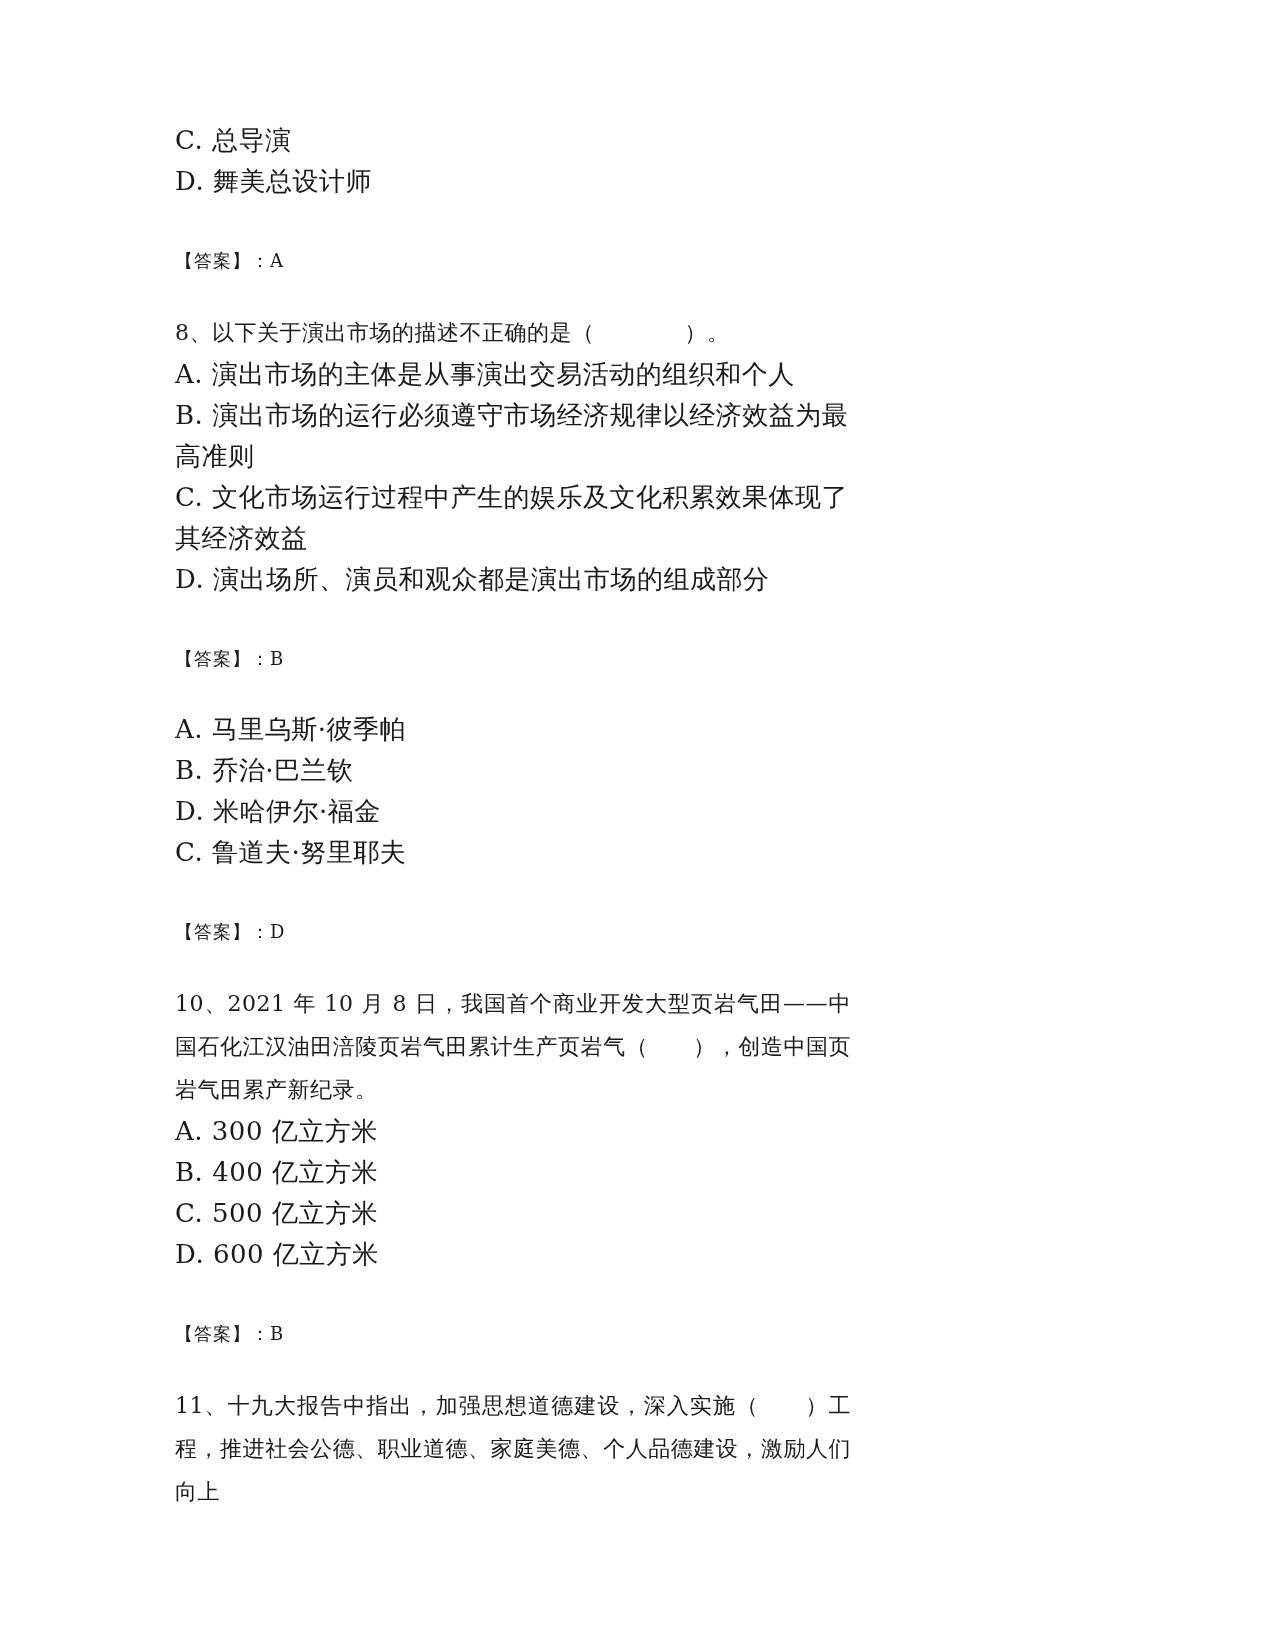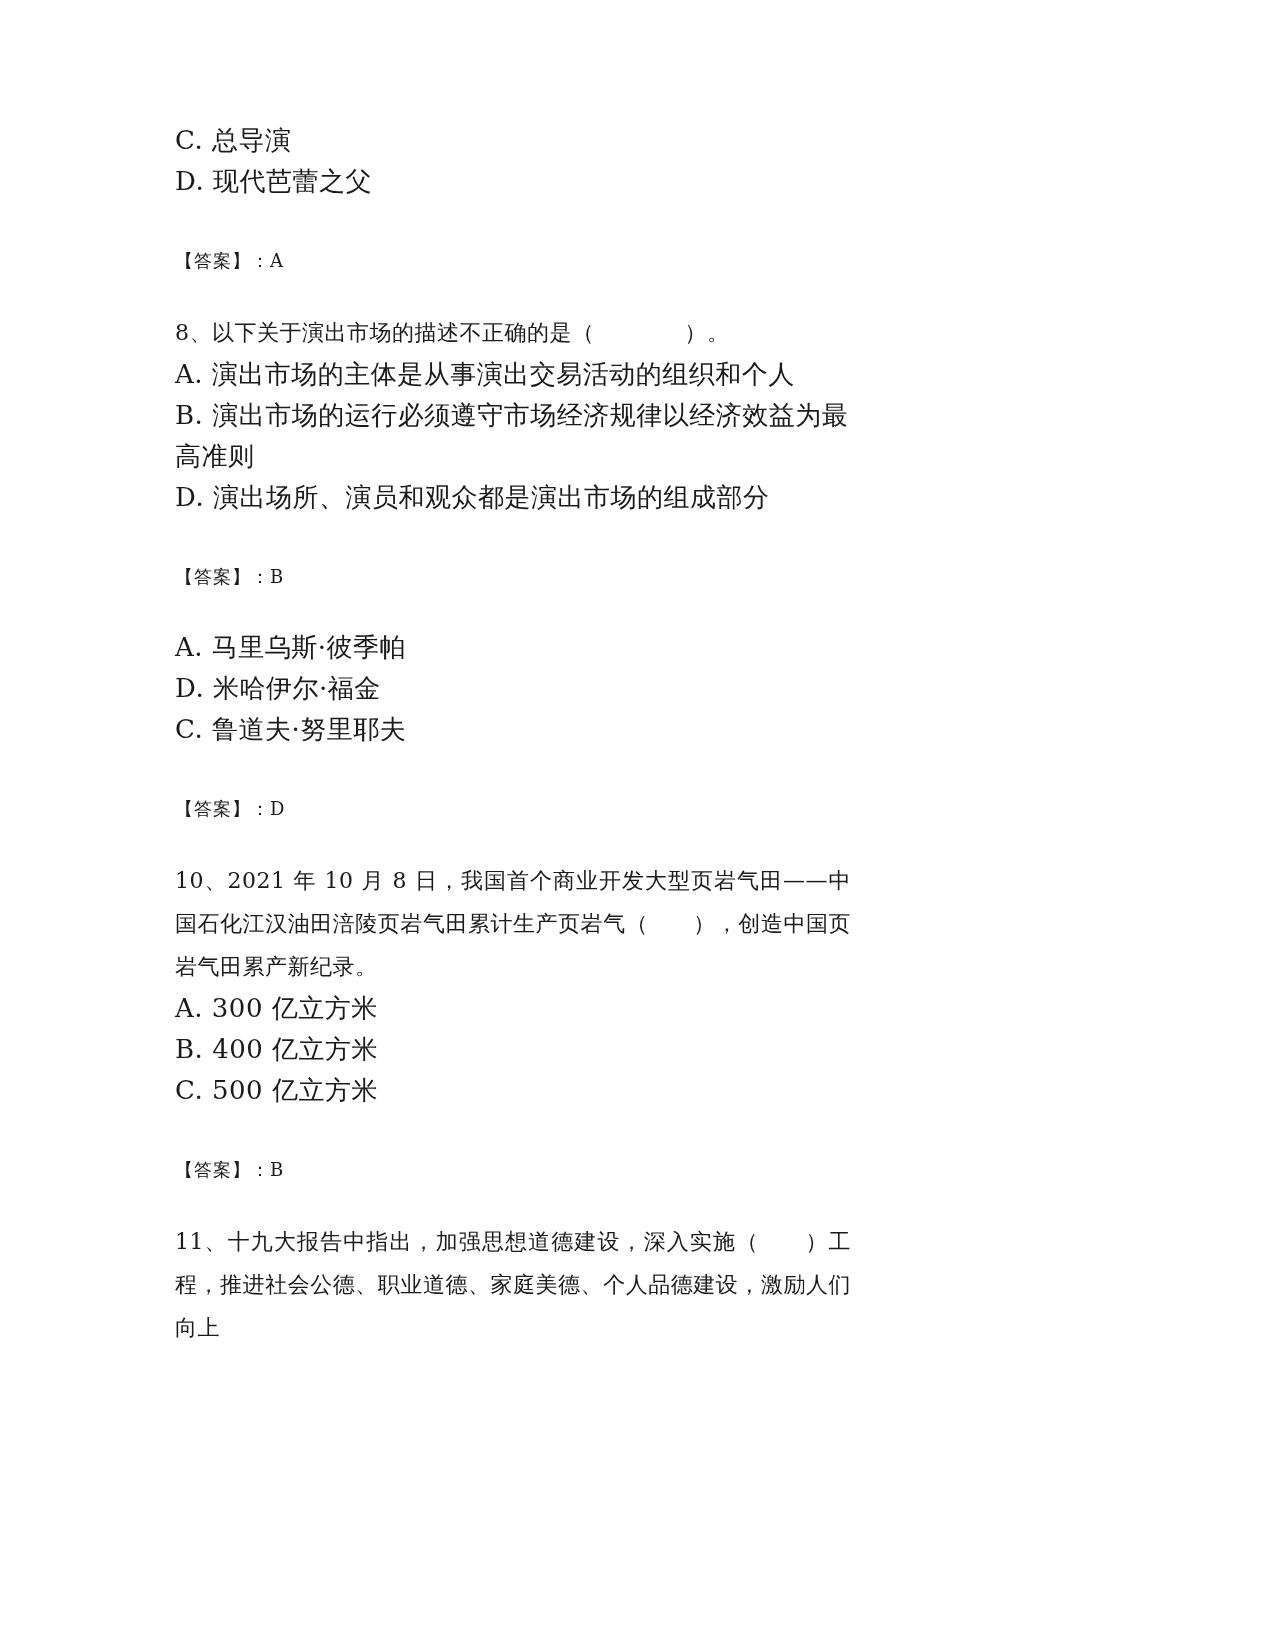--- a/index.html
+++ b/index.html
@@ -43,59 +43,62 @@
     text-align: justify;
   }
 </style>
 </head>
 <body>
 
 <div class="page">
 
   <div class="block">
     <div class="opt">C. 总导演</div>
-    <div class="opt">D. 现代芭蕾之父</div>
+    <div class="opt">D. 舞美总设计师</div>
   </div>
 
   <div class="gap-lg"></div>
 
   <div class="answer">【答案】：A</div>
 
   <div class="gap-md"></div>
 
   <div class="block">
     <div class="stem">8、以下关于演出市场的描述不正确的是（　　　　）。</div>
     <div class="opt">A. 演出市场的主体是从事演出交易活动的组织和个人</div>
     <div class="opt">B. 演出市场的运行必须遵守市场经济规律以经济效益为最高准则</div>
+    <div class="opt">C. 文化市场运行过程中产生的娱乐及文化积累效果体现了其经济效益</div>
     <div class="opt">D. 演出场所、演员和观众都是演出市场的组成部分</div>
   </div>
 
   <div class="gap-lg"></div>
 
   <div class="answer">【答案】：B</div>
 
   <div class="gap-md"></div>
 
   <div class="block">
     <div class="opt">A. 马里乌斯·彼季帕</div>
+    <div class="opt">B. 乔治·巴兰钦</div>
     <div class="opt">D. 米哈伊尔·福金</div>
     <div class="opt">C. 鲁道夫·努里耶夫</div>
   </div>
 
   <div class="gap-lg"></div>
 
   <div class="answer">【答案】：D</div>
 
   <div class="gap-md"></div>
 
   <div class="block">
     <div class="stem">10、2021 年 10 月 8 日，我国首个商业开发大型页岩气田——中国石化江汉油田涪陵页岩气田累计生产页岩气（　　），创造中国页岩气田累产新纪录。</div>
     <div class="opt">A. 300 亿立方米</div>
     <div class="opt">B. 400 亿立方米</div>
     <div class="opt">C. 500 亿立方米</div>
+    <div class="opt">D. 600 亿立方米</div>
   </div>
 
   <div class="gap-lg"></div>
 
   <div class="answer">【答案】：B</div>
 
   <div class="gap-md"></div>
 
   <div class="block">
     <div class="stem">11、十九大报告中指出，加强思想道德建设，深入实施（　　）工程，推进社会公德、职业道德、家庭美德、个人品德建设，激励人们向上</div>

